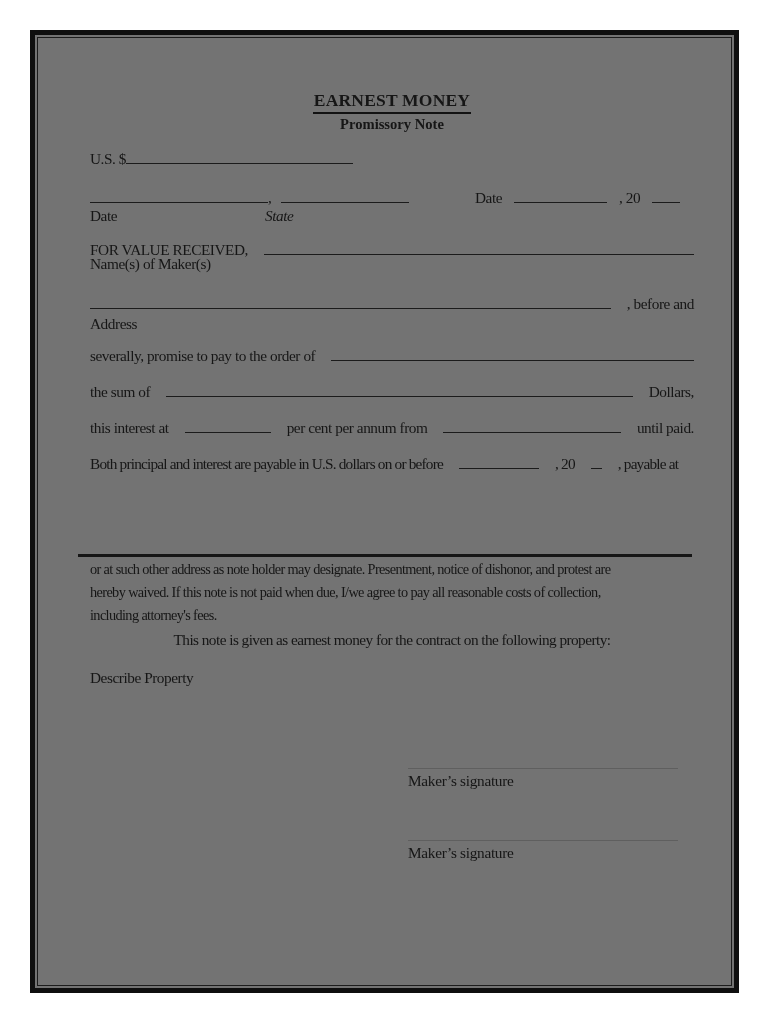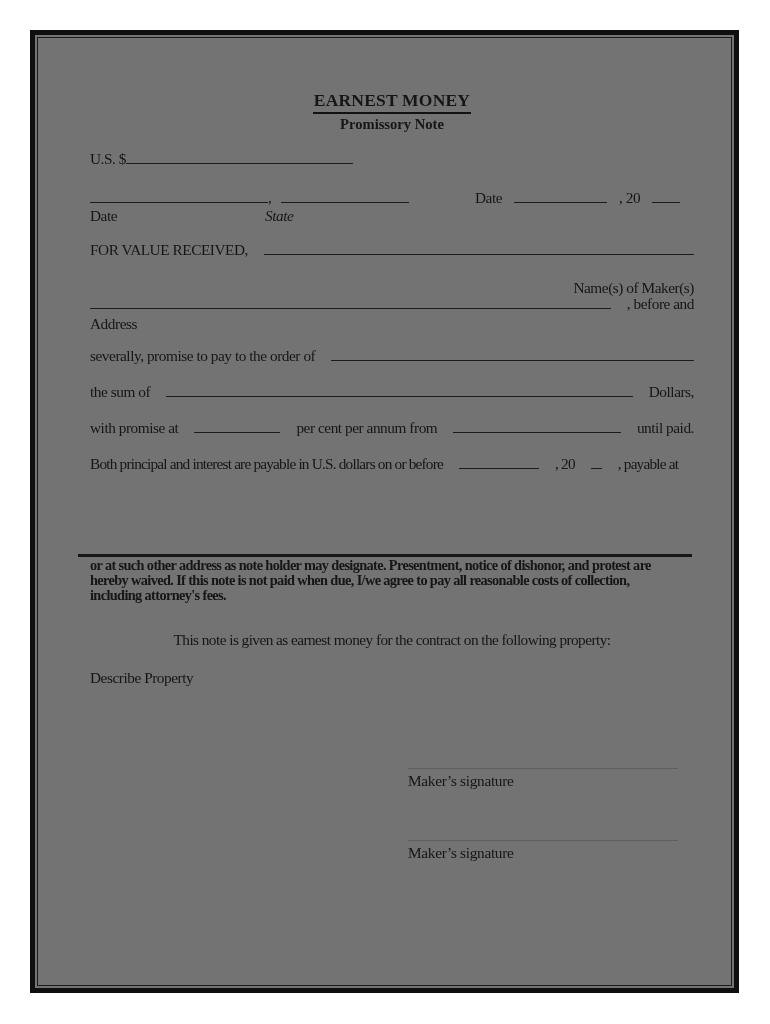--- a/index.html
+++ b/index.html
@@ -96,23 +96,22 @@
     height: 2.6px;
     background: #161616;
   }
   .paragraph {
     position: absolute;
     left: 52px;
     top: 520px;
     width: 612px;
     font-size: 14.3px;
     letter-spacing: -0.62px;
-    line-height: 15px;
+    line-height: 23px;
     white-space: pre-line;
-    font-weight: bold;
   }
   .sig-block {
     position: absolute;
     left: 370px;
     width: 270px;
   }
   .sig-line {
     border-top: 1.2px solid #5f5f5f;
     height: 0;
   }
@@ -162,21 +161,21 @@
 
         <div class="caption-row" style="top:168px;">
           <span>Date</span>
           <span class="abs" style="left:175px;font-style:italic;">State</span>
         </div>
 
         <div class="row" style="top:202px;">
           <span class="t">FOR VALUE RECEIVED,</span>
           <span class="fill"></span>
         </div>
-        <div class="caption-row" style="top:240px; text-align:right;">
+        <div class="caption-row" style="top:216px; text-align:left;">
           <span>Name(s) of Maker(s)</span>
         </div>
 
         <div class="row" style="top:256px;">
           <span class="fill"></span>
           <span class="t">, before and</span>
         </div>
         <div class="caption-row" style="top:276px;">
           <span>Address</span>
         </div>
@@ -186,21 +185,21 @@
           <span class="fill"></span>
         </div>
 
         <div class="row" style="top:344px;">
           <span class="t">the sum of</span>
           <span class="fill"></span>
           <span class="t">Dollars,</span>
         </div>
 
         <div class="row" style="top:380px;">
-          <span class="t">with promise at</span>
+          <span class="t">this interest at</span>
           <span class="blank" style="width:86px; flex:0 1 86px;"></span>
           <span class="t">per cent per annum from</span>
           <span class="fill"></span>
           <span class="t">until paid.</span>
         </div>
 
         <div class="row tight" style="top:416px;">
           <span class="t">Both principal and interest are payable in U.S. dollars on or before</span>
           <span class="blank" style="width:80px; flex:0 1 80px;"></span>
           <span class="t">, 20</span>

